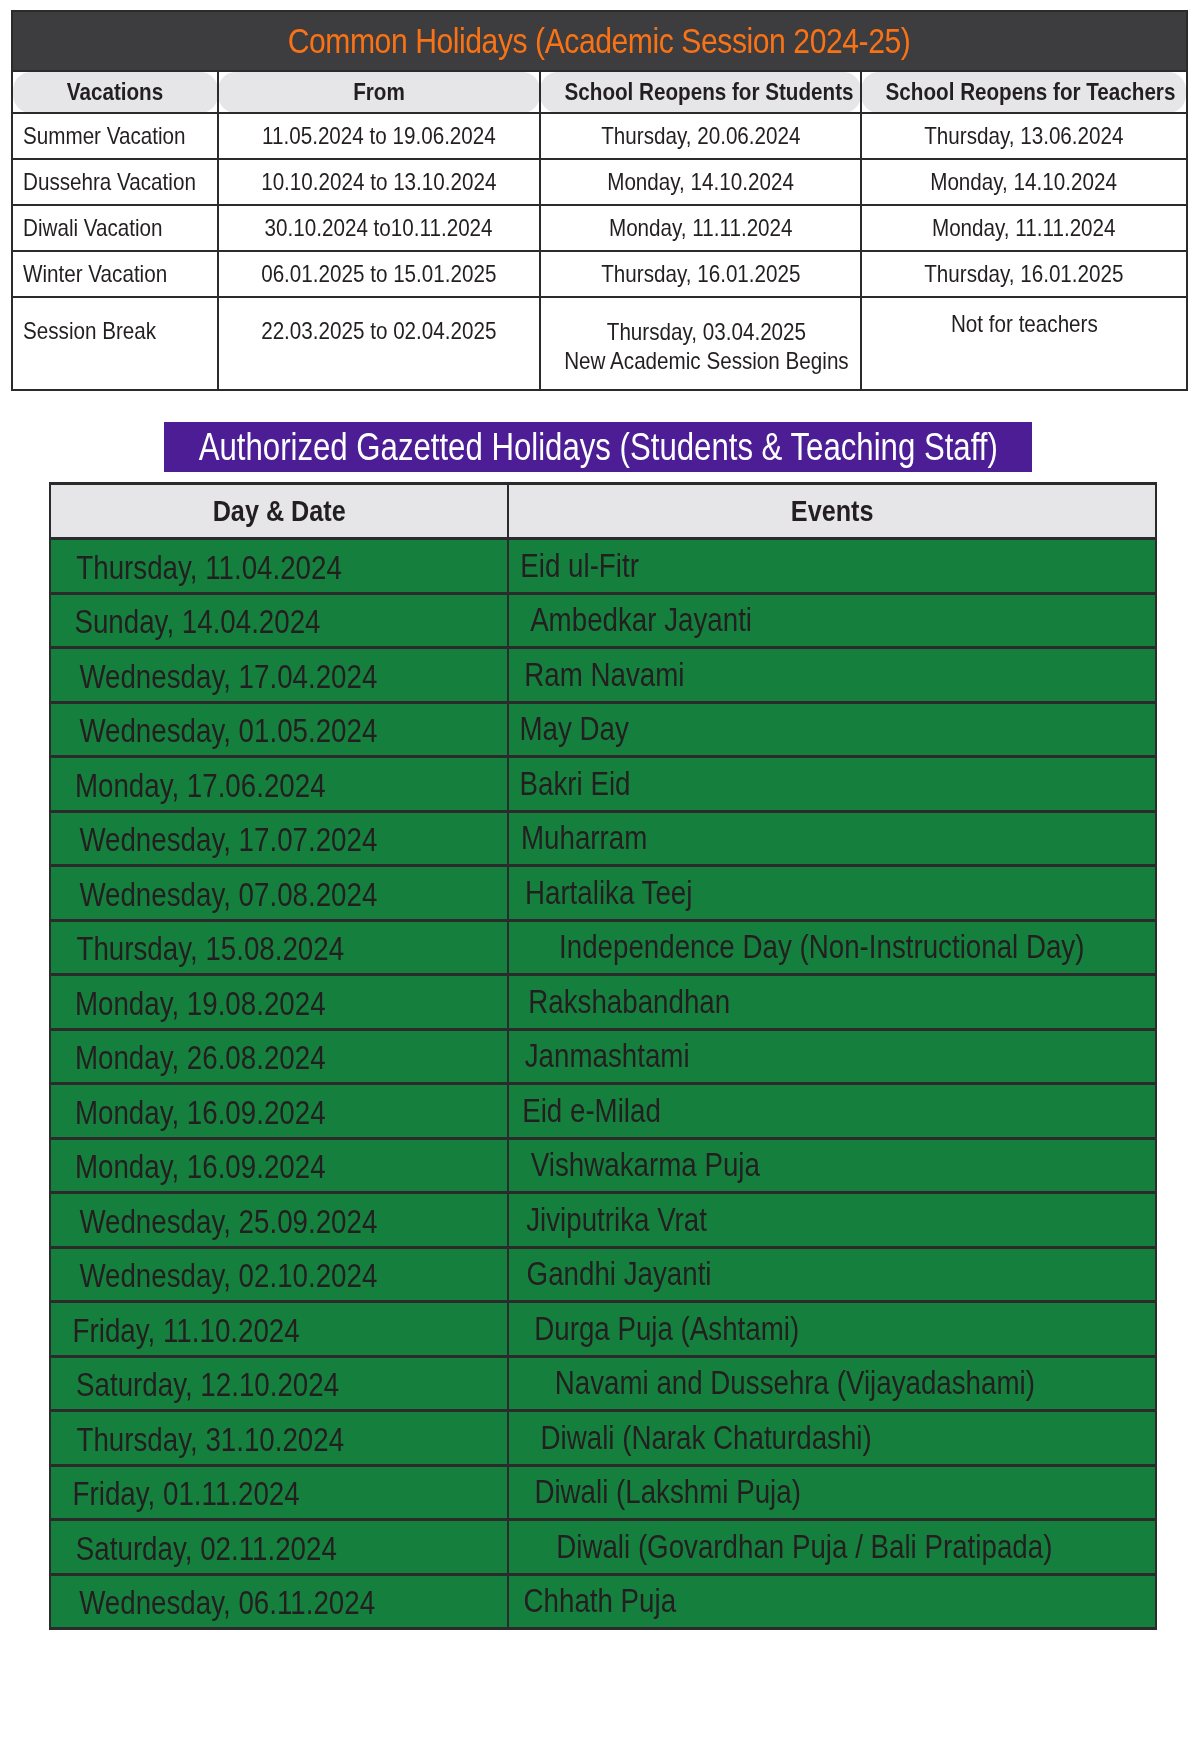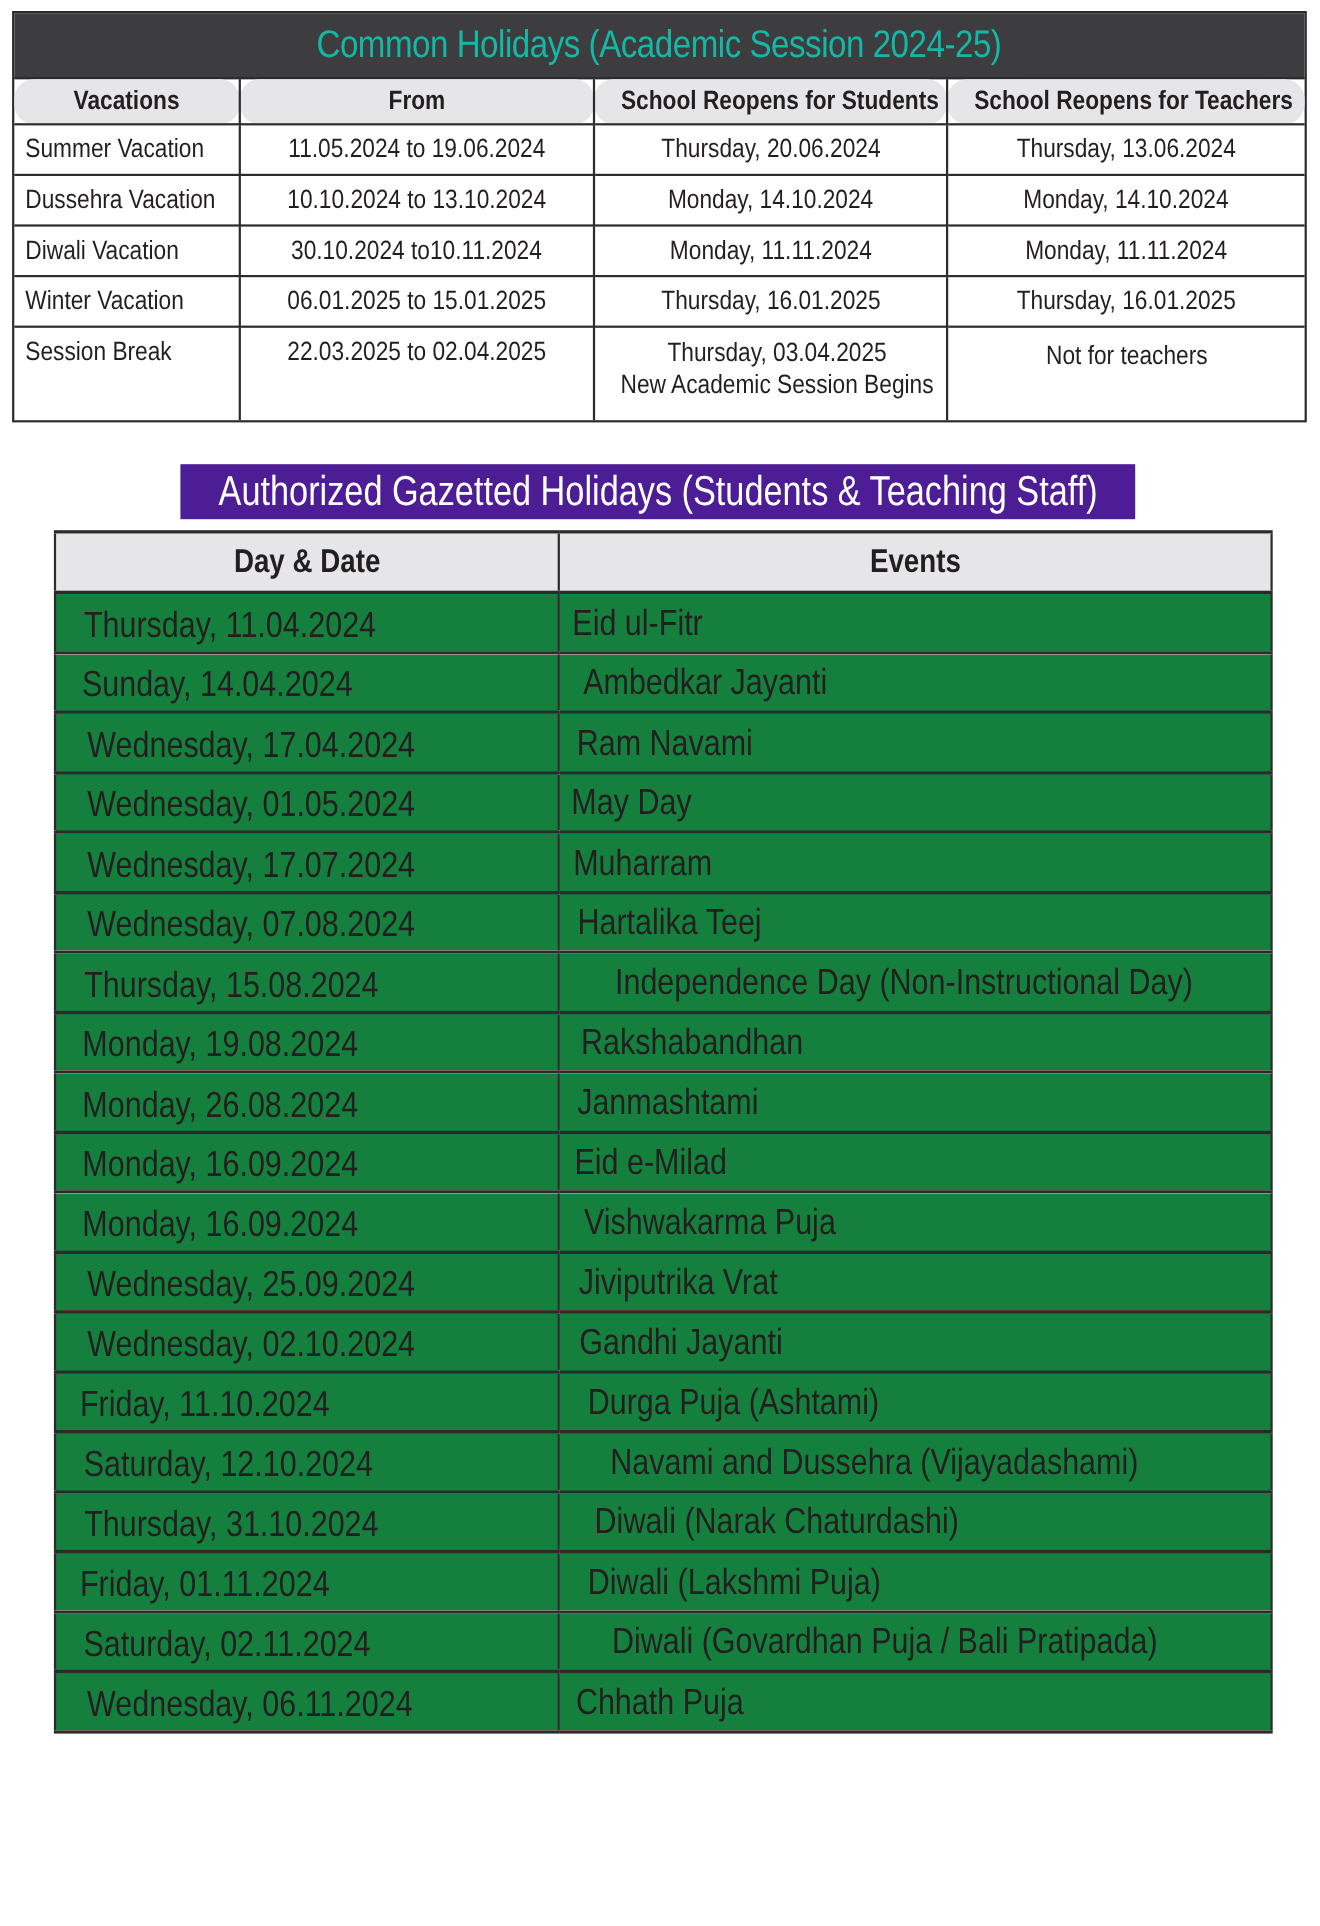--- a/index.html
+++ b/index.html
@@ -20,21 +20,21 @@
     .common {
       position: absolute;
       left: 11px;
       top: 10px;
       width: 1177px;
       border: 2px solid #2b2b2b;
       box-sizing: border-box;
     }
     .common .title-band {
       background: #3d3c3e;
-      color: #14b8a6;
+      color: #f97316;
       height: 58px;
       display: flex;
       align-items: center;
       justify-content: center;
       font-size: 35px;
       letter-spacing: -0.5px;
       transform-origin: center;
       border-bottom: 2px solid #2b2b2b;
     }
     .common .title-band span {
@@ -79,21 +79,21 @@
       margin-left: 24px;
     }
     .common td.vac-name {
       text-align: left;
       padding-left: 10px;
     }
     .common td.vac-name span.sx { transform-origin: left center; }
     .common tr.tall td {
       height: 72px;
       vertical-align: top;
-      padding-top: 8px;
+      padding-top: 19px;
     }
     .common tr.tall td.teach {
       vertical-align: top;
       padding-top: 12px;
     }
     .common .two-line {
       display: inline-block;
       transform: scaleX(0.86);
       line-height: 29px;
     }
@@ -245,20 +245,24 @@
       </tr>
       <tr>
         <td class="day-date"><span>Wednesday, 17.04.2024</span></td>
         <td><span>Ram Navami</span></td>
       </tr>
       <tr>
         <td class="day-date"><span>Wednesday, 01.05.2024</span></td>
         <td><span>May Day</span></td>
       </tr>
       <tr>
+        <td class="day-date"><span>Monday, 17.06.2024</span></td>
+        <td><span>Bakri Eid</span></td>
+      </tr>
+      <tr>
         <td class="day-date"><span>Wednesday, 17.07.2024</span></td>
         <td><span>Muharram</span></td>
       </tr>
       <tr>
         <td class="day-date"><span>Wednesday, 07.08.2024</span></td>
         <td><span>Hartalika Teej</span></td>
       </tr>
       <tr>
         <td class="day-date"><span>Thursday, 15.08.2024</span></td>
         <td><span>Independence Day (Non-Instructional Day)</span></td>

